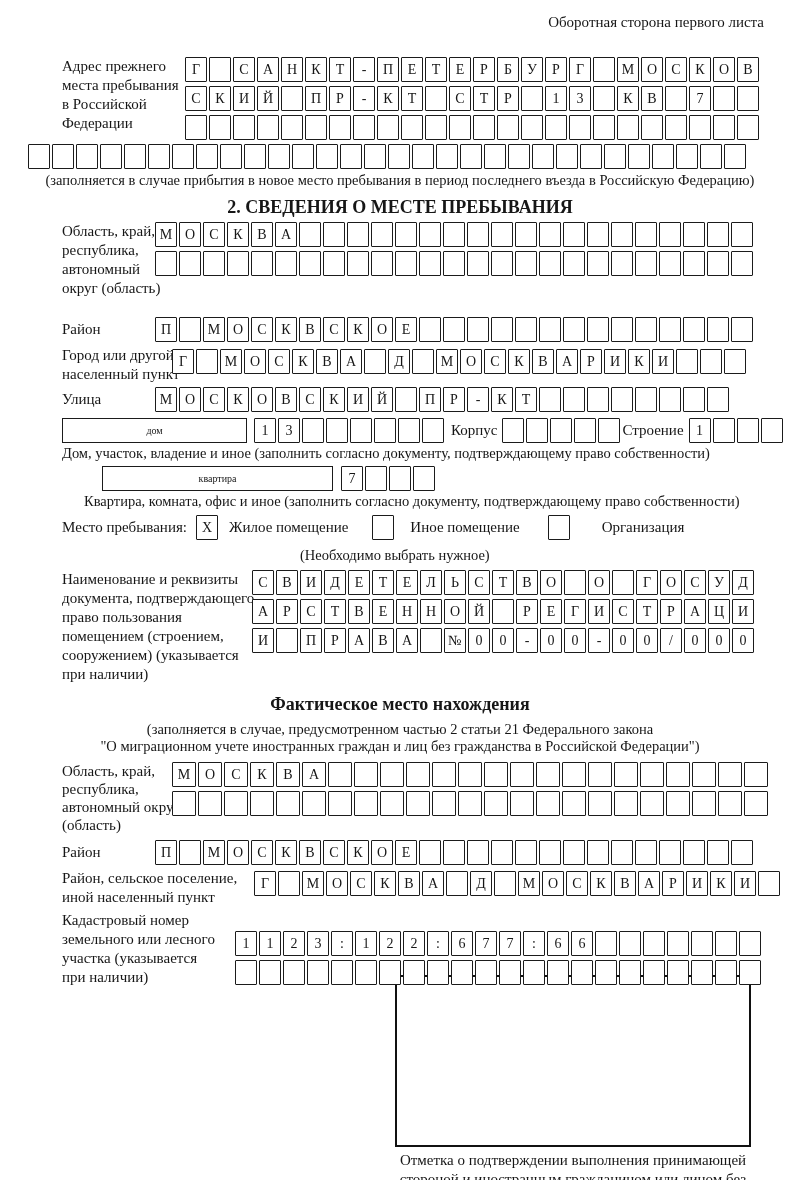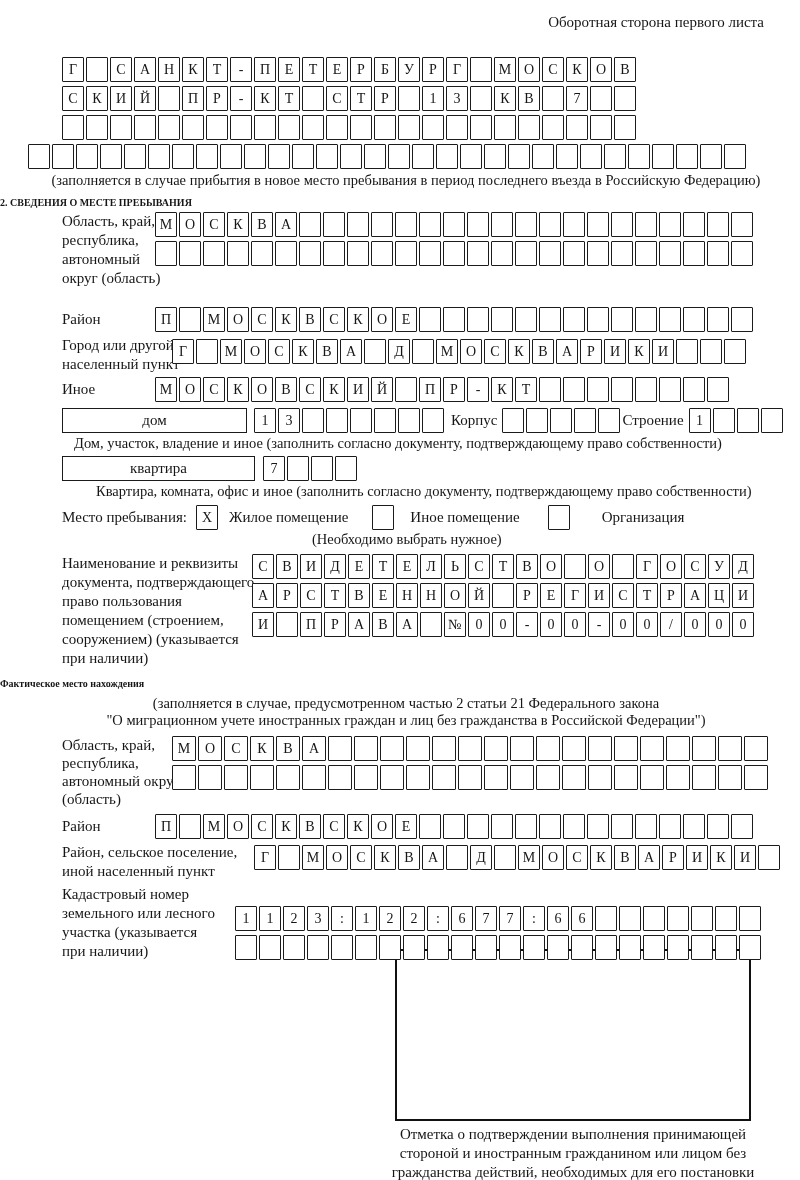--- a/index.html
+++ b/index.html
@@ -2,48 +2,54 @@
 <html><head>
 <meta charset="utf-8">
 <style>
   html,body{margin:0;padding:0;}
   body{
     width:800px;height:1180px;background:#ffffff;color:#161616;
     font-family:"Liberation Serif","DejaVu Serif",serif;
     position:relative;overflow:hidden;
   }
   .corner{margin-top:14px;padding-right:36px;text-align:right;font-size:15px;}
-  .note{font-size:14.5px;text-align:center;margin-top:3px;padding-left:12px;}
-  .h-bold{font-weight:bold;font-size:10px;}
+  .note{font-size:14.5px;text-align:center;margin-top:3px;}
+  .h-bold{font-weight:bold;font-size:18px;text-align:center;}
   .label{font-size:15px;line-height:19px;flex:none;white-space:nowrap;}
   .row{display:flex;align-items:flex-start;}
   .cells{display:flex;gap:2px;flex:none;}
   .cell{
     flex:none;width:22px;height:25px;box-sizing:border-box;
     border:1.6px solid #1b1b1b;border-radius:1px;
     display:flex;align-items:center;justify-content:center;
     font-size:14px;line-height:1;background:#fff;
   }
   .cells.wide .cell{width:24px;}
   .cellrows{display:flex;flex-direction:column;gap:4px;}
   .widebox{
     flex:none;box-sizing:border-box;border:1.8px solid #1b1b1b;height:25px;
-    display:flex;align-items:center;justify-content:center;font-size:15px;
+    display:flex;align-items:center;justify-content:center;font-size:10px;
   }
   .inline-label{font-size:15px;line-height:25px;white-space:nowrap;}
   .stamp-box{box-sizing:border-box;border:2px solid #111;width:356px;height:172px;background:#fff;}
   .stamp-caption{width:410px;text-align:center;font-size:15px;line-height:19px;margin-top:4px;}
   .ml{margin-left:62px;}
 </style>
 </head>
 <body>
 
 <div class="corner">Оборотная сторона первого листа</div>
 
 <div class="row ml" style="margin-top:26px;">
+  <div class="label" style="width:123px;">
+      <div>Адрес прежнего</div>
+      <div>места пребывания</div>
+      <div>в Российской</div>
+      <div>Федерации</div>
+    </div>
   <div class="cellrows">
     <div class="cells">
         <div class="cell">Г</div>
         <div class="cell"></div>
         <div class="cell">С</div>
         <div class="cell">А</div>
         <div class="cell">Н</div>
         <div class="cell">К</div>
         <div class="cell">Т</div>
         <div class="cell">-</div>
@@ -277,21 +283,21 @@
       <div class="cell">И</div>
       <div class="cell">К</div>
       <div class="cell">И</div>
       <div class="cell"></div>
       <div class="cell"></div>
       <div class="cell"></div>
     </div>
 </div>
 
 <div class="row ml" style="margin-top:3px;">
-  <div class="label" style="width:93px;line-height:25px;">Иное</div>
+  <div class="label" style="width:93px;line-height:25px;">Улица</div>
   <div class="cells">
       <div class="cell">М</div>
       <div class="cell">О</div>
       <div class="cell">С</div>
       <div class="cell">К</div>
       <div class="cell">О</div>
       <div class="cell">В</div>
       <div class="cell">С</div>
       <div class="cell">К</div>
       <div class="cell">И</div>
@@ -337,40 +343,40 @@
   <div class="cells" style="margin-left:5px;">
       <div class="cell">1</div>
       <div class="cell"></div>
       <div class="cell"></div>
       <div class="cell"></div>
     </div>
 </div>
 <div class="note" style="text-align:left;margin-left:62px;margin-top:2px;">Дом, участок, владение и иное (заполнить согласно документу, подтверждающему право собственности)</div>
 
 <div class="row ml" style="margin-top:4px;align-items:center;">
-  <div class="widebox" style="width:193px;">квартира</div>
+  <div class="widebox" style="width:231px;margin-left:40px;">квартира</div>
   <div class="cells" style="margin-left:8px;">
       <div class="cell">7</div>
       <div class="cell"></div>
       <div class="cell"></div>
       <div class="cell"></div>
     </div>
 </div>
 <div class="note" style="text-align:left;margin-left:84px;margin-top:2px;">Квартира, комната, офис и иное (заполнить согласно документу, подтверждающему право собственности)</div>
 
 <div class="row ml" style="margin-top:5px;align-items:center;">
   <div class="inline-label">Место пребывания:</div>
   <div class="cell" style="margin-left:9px;">X</div>
   <div class="inline-label" style="margin-left:11px;">Жилое помещение</div>
   <div class="cell" style="margin-left:24px;"></div>
   <div class="inline-label" style="margin-left:16px;">Иное помещение</div>
   <div class="cell" style="margin-left:28px;"></div>
   <div class="inline-label" style="margin-left:32px;">Организация</div>
 </div>
-<div class="note" style="text-align:left;margin-left:300px;margin-top:1px;">(Необходимо выбрать нужное)</div>
+<div class="note" style="text-align:left;margin-left:300px;margin-top:7px;">(Необходимо выбрать нужное)</div>
 
 <div class="row ml" style="margin-top:6px;">
   <div class="label" style="width:190px;">
       <div>Наименование и реквизиты</div>
       <div>документа, подтверждающего</div>
       <div>право пользования</div>
       <div>помещением (строением,</div>
       <div>сооружением) (указывается</div>
       <div>при наличии)</div>
     </div>
@@ -567,21 +573,21 @@
       <div class="cell">В</div>
       <div class="cell">А</div>
       <div class="cell">Р</div>
       <div class="cell">И</div>
       <div class="cell">К</div>
       <div class="cell">И</div>
       <div class="cell"></div>
     </div>
 </div>
 
-<div class="row ml" style="margin-top:4px;align-items:center;">
+<div class="row ml" style="margin-top:4px;">
   <div class="label" style="width:173px;">
       <div>Кадастровый номер</div>
       <div>земельного или лесного</div>
       <div>участка (указывается</div>
       <div>при наличии)</div>
     </div>
   <div class="cellrows" style="margin-top:20px;">
     <div class="cells">
         <div class="cell">1</div>
         <div class="cell">1</div>

